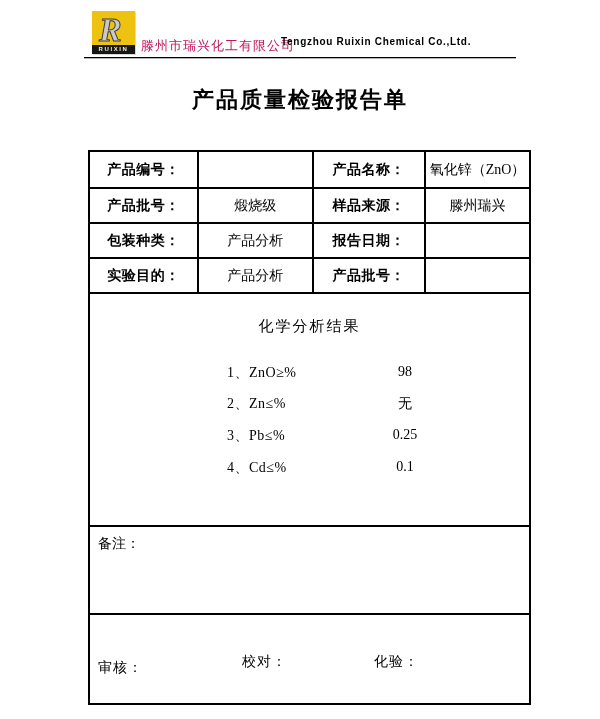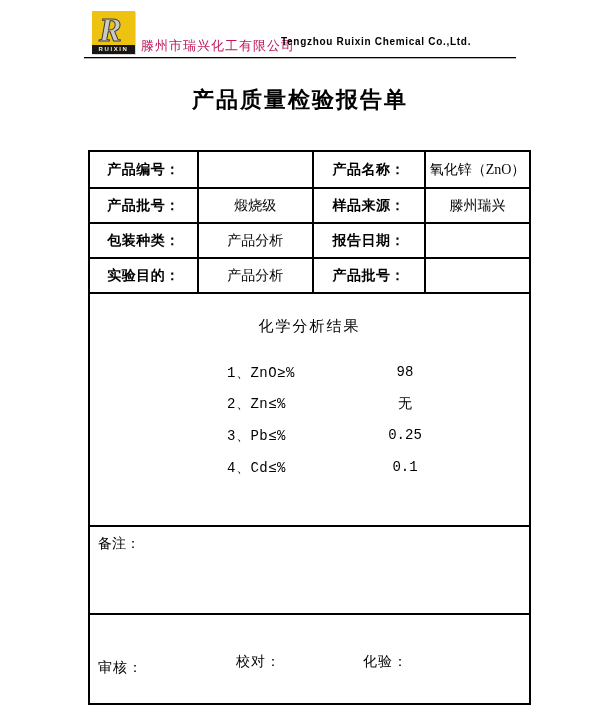--- a/index.html
+++ b/index.html
@@ -39,38 +39,38 @@
   .report-table col.c1{width:24.7%;}
   .report-table col.c2{width:26.0%;}
   .report-table col.c3{width:25.5%;}
   .report-table col.c4{width:23.8%;}
   tr.form-row-first td{height:35px;}
   tr.form-row td{height:33px;}
   td.lbl{font-weight:bold;letter-spacing:0.5px;}
   td.val{font-family:"Liberation Serif","DejaVu Serif",serif;}
 
   
-  td.analysis-cell{position:relative;height:231px;vertical-align:top;font-family:Liberation Mono, monospace;margin-top:22px;}
+  td.analysis-cell{position:relative;height:231px;vertical-align:top;font-family:Liberation Serif, serif;margin-top:22px;}
   .an-heading{position:absolute;top:23px;left:0;width:100%;text-align:center;font-size:15px;letter-spacing:2px;}
   .an-row{position:absolute;left:137px;right:0;height:20px;text-align:left;font-size:14px;}
   .an-name{letter-spacing:0.5px;}
   .an-value{position:absolute;left:143px;top:0;width:70px;text-align:center;}
 
   
   td.remarks-cell{
     height:70px;vertical-align:top;text-align:left;padding:8px 8px;
     font-family:"Liberation Serif","DejaVu Serif",serif;font-size:14px;
   }
 
   
   td.sign-cell{position:relative;height:88px;font-family:"Liberation Serif","DejaVu Serif",serif;}
   .sign-label{position:absolute;top:38px;font-size:14px;letter-spacing:1px;}
   .sign-review{left:8px;margin-top:6px;}
-  .sign-proofread{left:146px;}
-  .sign-test{left:273px;text-align:center;}
+  .sign-proofread{left:152px;}
+  .sign-test{left:284px;text-align:center;}
 </style>
 </head>
 <body>
 
 <div class="page">
 
   <div class="logo">
     <svg width="43" height="34" viewBox="0 0 43 34">
       <text x="7" y="30" font-size="34" font-style="italic" font-weight="bold" font-family="'Liberation Serif',serif" fill="#c9c9c9" stroke="#3a3a3a" stroke-width="1">R</text>
     </svg>

